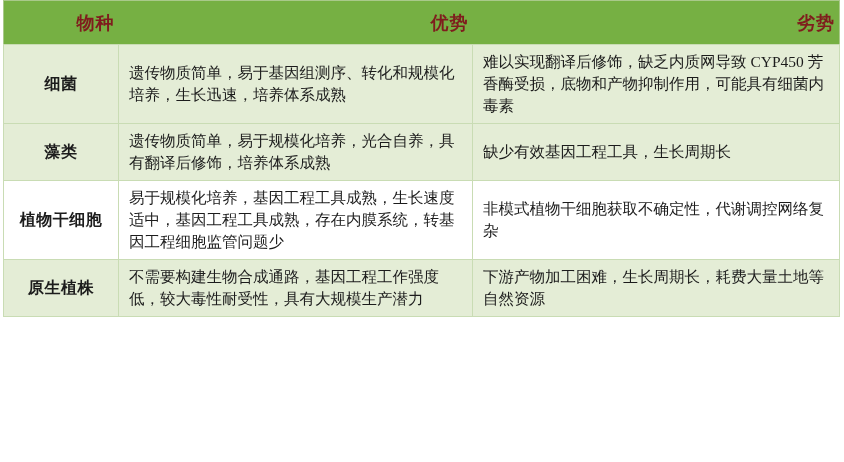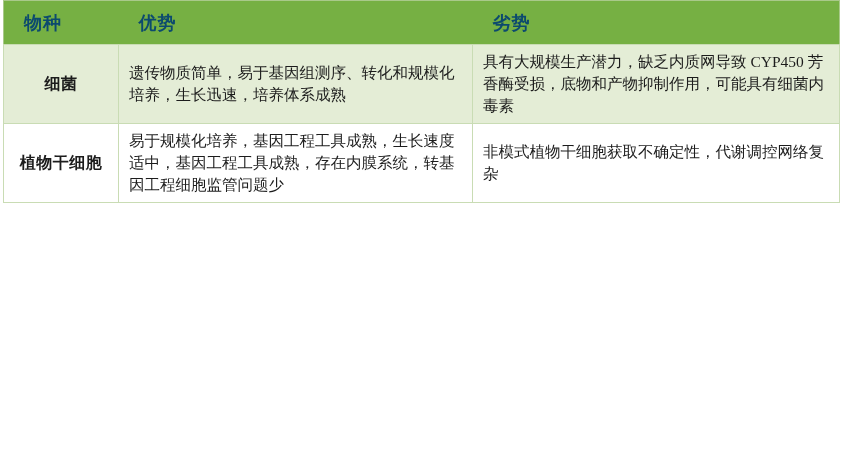--- a/index.html
+++ b/index.html
@@ -27,27 +27,27 @@
     width: 836px;
   }
 
   table.comparison col.col-species { width: 115px; }
   table.comparison col.col-adv     { width: 354px; }
   table.comparison col.col-dis     { width: 367px; }
 
   
   thead tr.header-row th {
     background: #76b043;
-    color: #0c4a6e;
+    color: #7f1d1d;
     font-weight: bold;
     font-size: 18px;
-    text-align: left;
+    text-align: right;
     vertical-align: middle;
     height: 43px;
-    padding: 0 20px;
+    padding: 0 4px;
     border: none;
     letter-spacing: 1px;
   }
 
   
   tbody td {
     border: 1px solid #c9dcb4;
     vertical-align: middle;
     color: #1c1c1c;
     font-size: 15.5px;
@@ -92,22 +92,32 @@
       <tr class="header-row">
         <th>物种</th>
         <th>优势</th>
         <th>劣势</th>
       </tr>
     </thead>
     <tbody>
       <tr class="shaded">
         <td class="species">细菌</td>
         <td class="text-cell">遗传物质简单，易于基因组测序、转化和规模化培养，生长迅速，培养体系成熟</td>
-        <td class="text-cell">具有大规模生产潜力，缺乏内质网导致 CYP450 芳香酶受损，底物和产物抑制作用，可能具有细菌内毒素</td>
+        <td class="text-cell">难以实现翻译后修饰，缺乏内质网导致 CYP450 芳香酶受损，底物和产物抑制作用，可能具有细菌内毒素</td>
+      </tr>
+      <tr class="shaded">
+        <td class="species">藻类</td>
+        <td class="text-cell">遗传物质简单，易于规模化培养，光合自养，具有翻译后修饰，培养体系成熟</td>
+        <td class="text-cell">缺少有效基因工程工具，生长周期长</td>
       </tr>
       <tr class="plain">
         <td class="species">植物干细胞</td>
         <td class="text-cell">易于规模化培养，基因工程工具成熟，生长速度适中，基因工程工具成熟，存在内膜系统，转基因工程细胞监管问题少</td>
         <td class="text-cell">非模式植物干细胞获取不确定性，代谢调控网络复杂</td>
       </tr>
+      <tr class="shaded">
+        <td class="species">原生植株</td>
+        <td class="text-cell">不需要构建生物合成通路，基因工程工作强度低，较大毒性耐受性，具有大规模生产潜力</td>
+        <td class="text-cell">下游产物加工困难，生长周期长，耗费大量土地等自然资源</td>
+      </tr>
     </tbody>
   </table>
 </div>
 
 </body></html>

